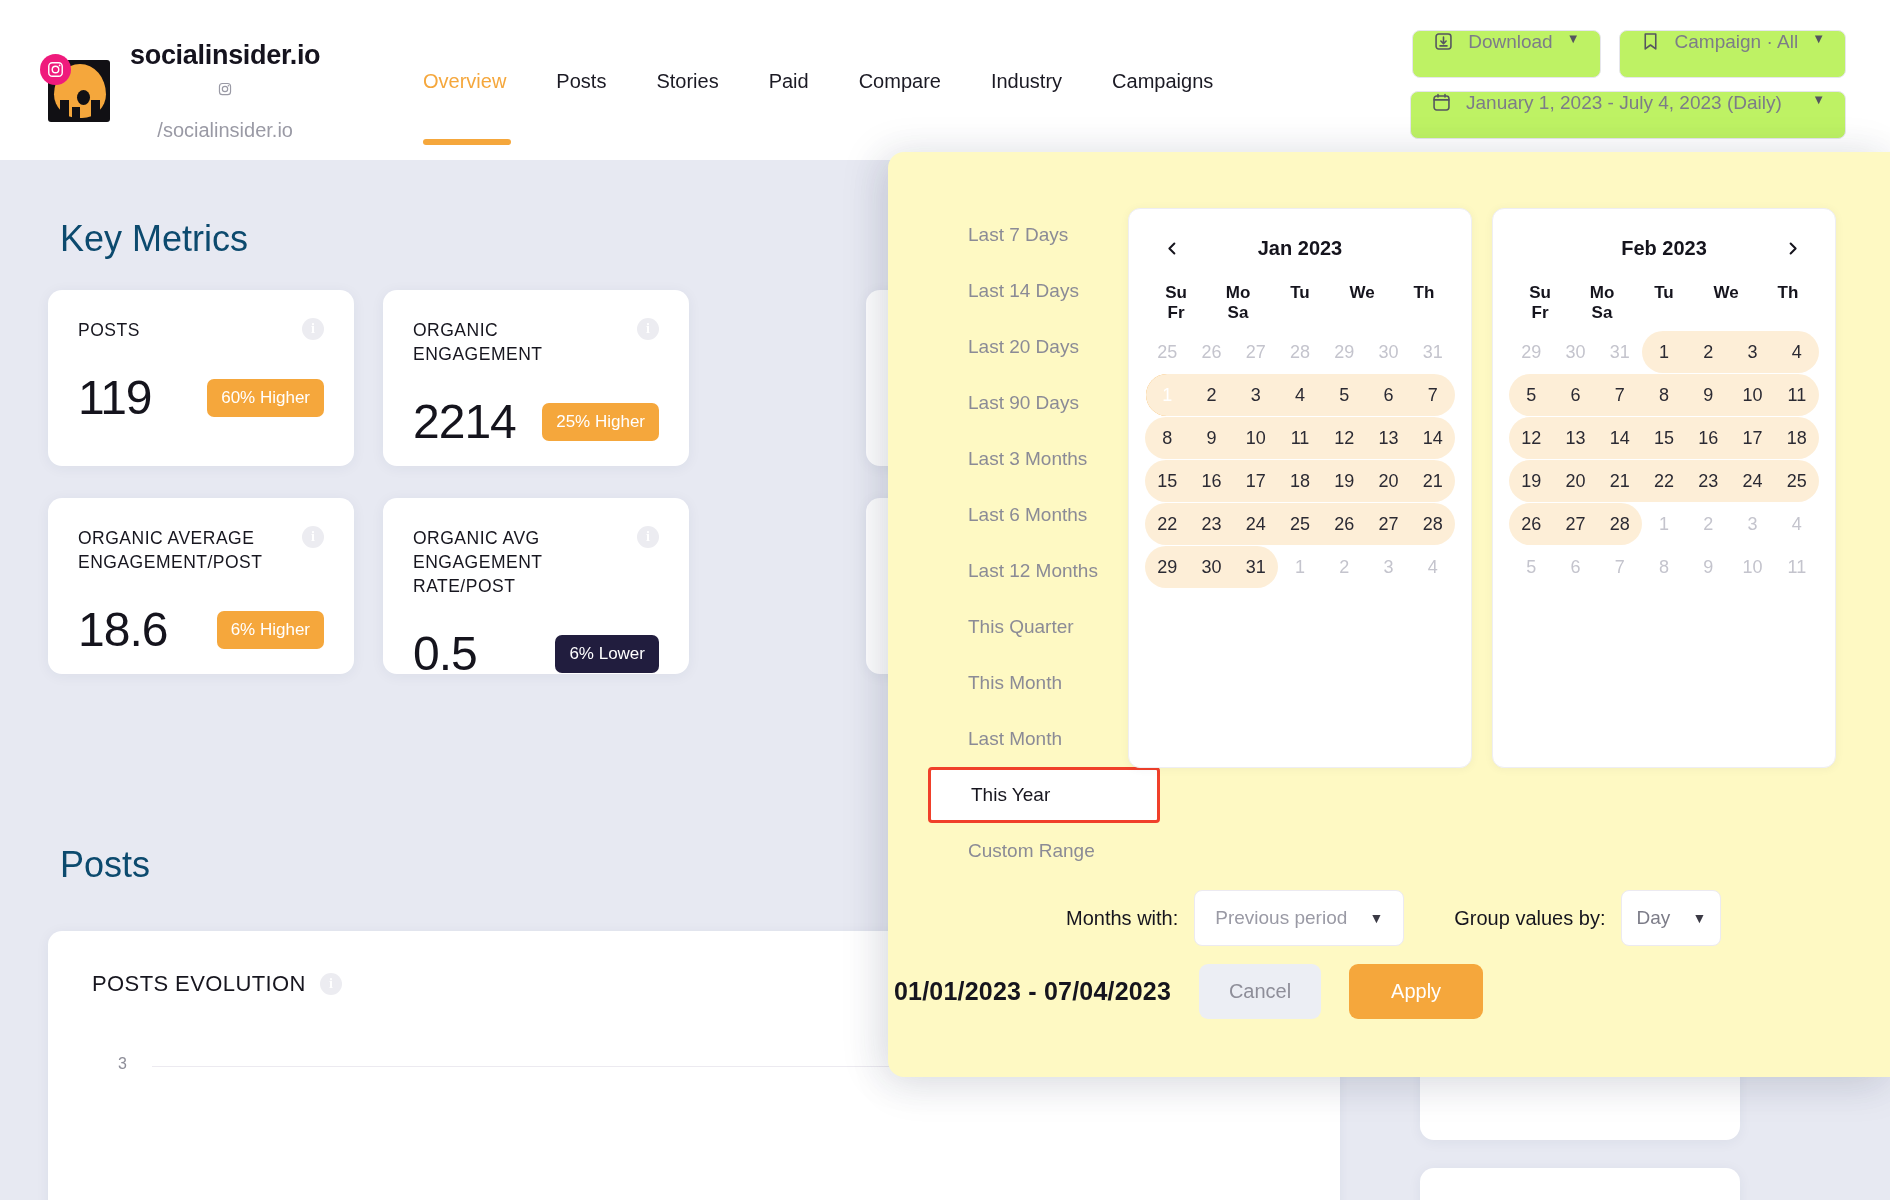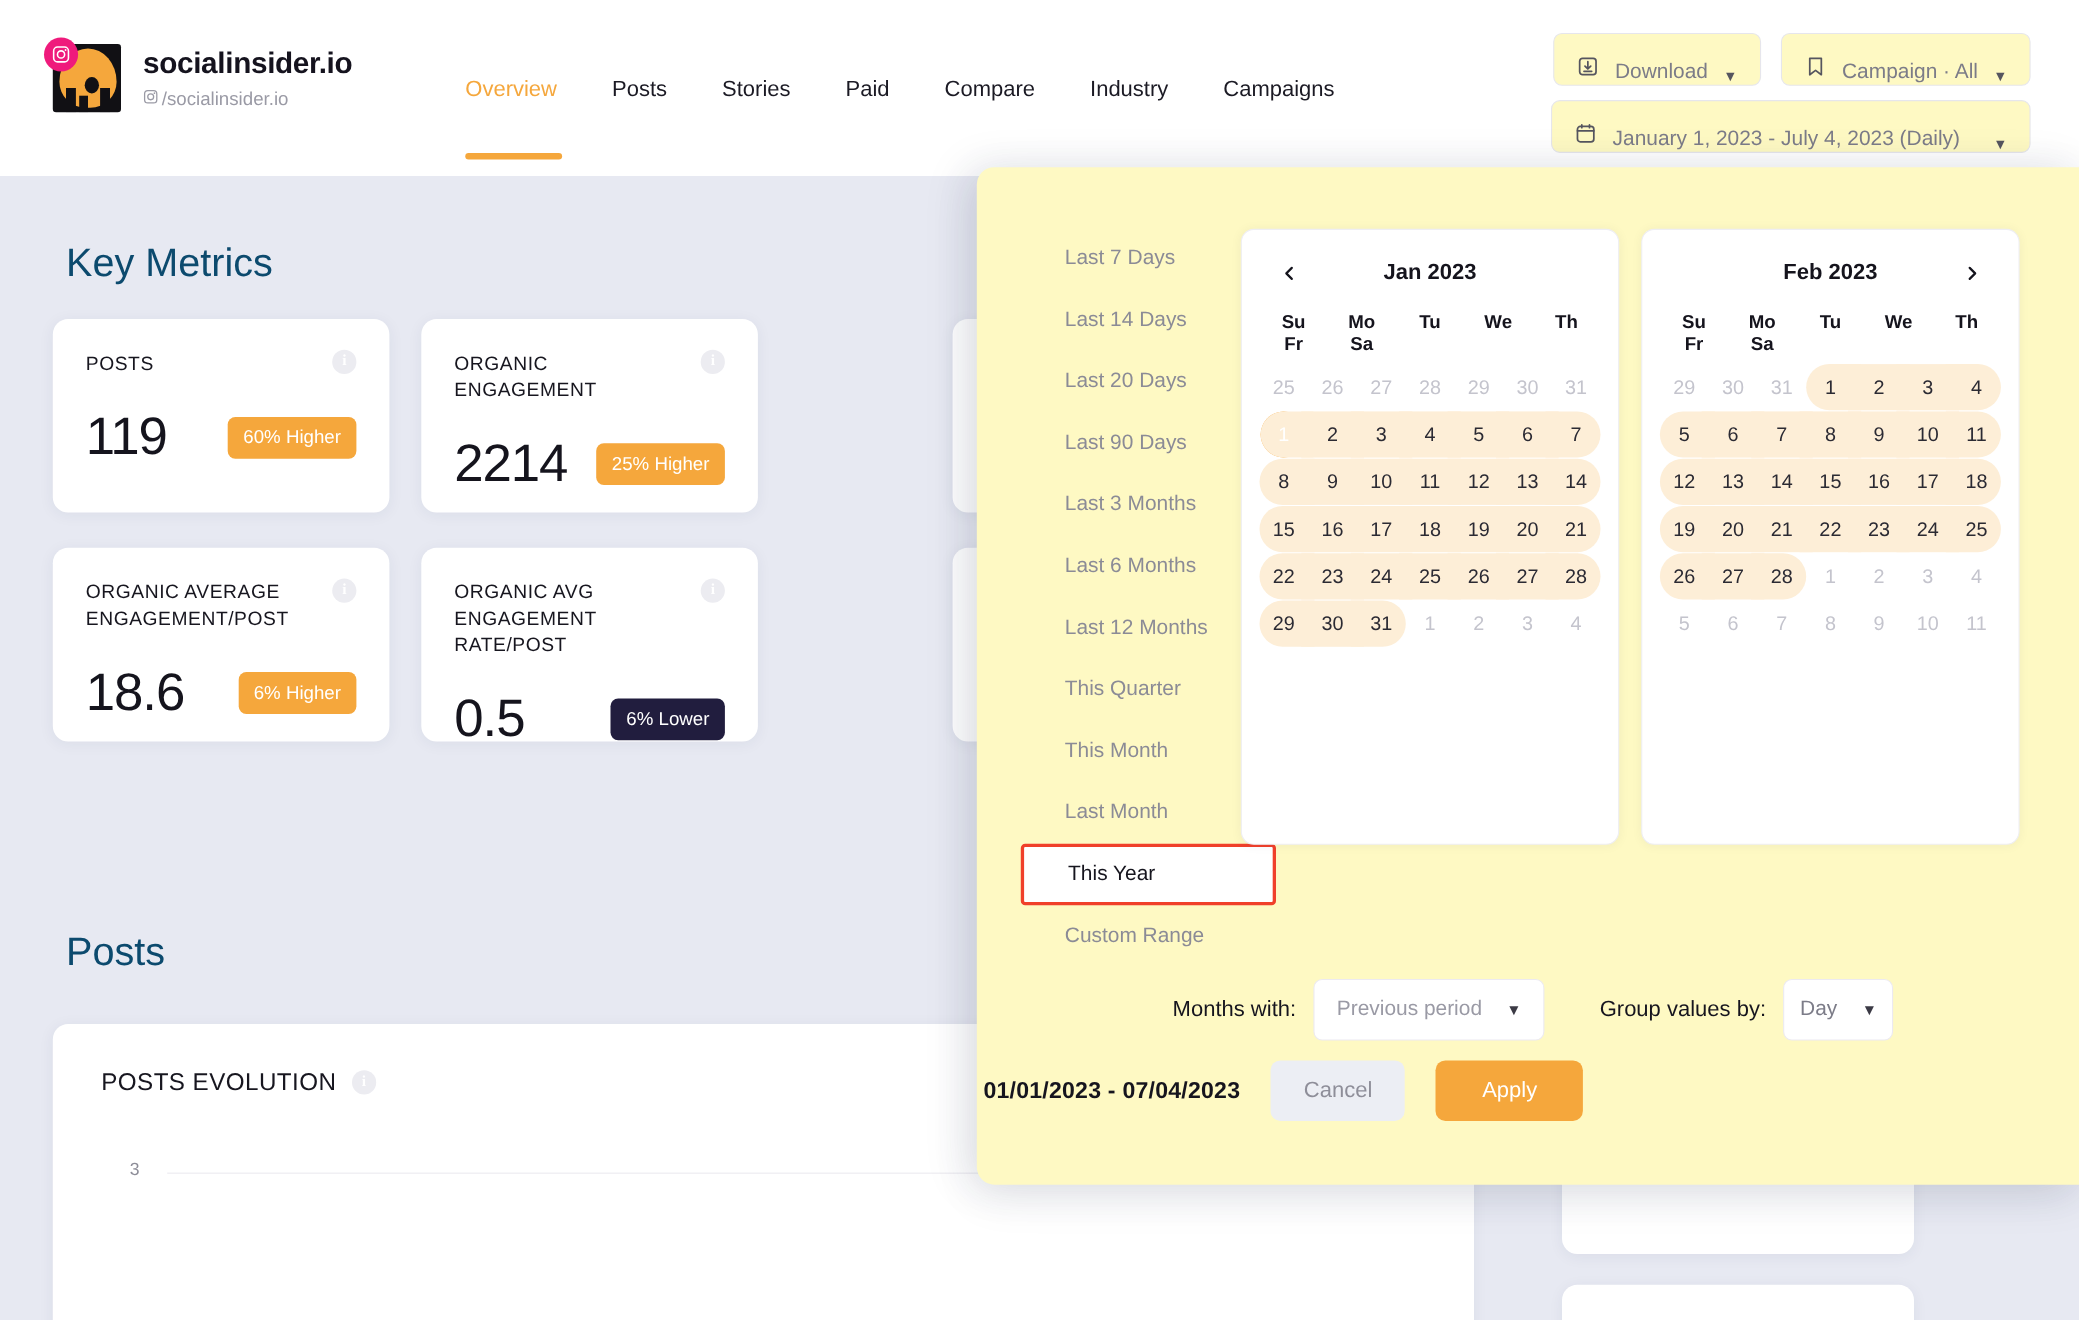--- a/index.html
+++ b/index.html
@@ -32,37 +32,37 @@
   }
   .avatar .leg1 { position: absolute; left: 12px; top: 40px; width: 9px; height: 22px; background: #111014; }
   .avatar .leg2 { position: absolute; left: 24px; top: 47px; width: 8px; height: 15px; background: #111014; }
   .avatar .leg3 { position: absolute; left: 43px; top: 40px; width: 9px; height: 22px; background: #111014; }
   .ig-badge {
     position: absolute; left: -8px; top: -6px; width: 31px; height: 31px;
     border-radius: 50%; background: #ef1a7c; display: flex; align-items: center; justify-content: center;
   }
   .ig-badge svg { width: 17px; height: 17px; }
   .brand-text .name { font-size: 27px; font-weight: 700; color: #15131e; letter-spacing: -0.3px; }
-  .brand-text .handle { font-size: 17px; color: #9a9aa5; margin-top: 7px; display: flex; align-items: center; gap: 3px; }
+  .brand-text .handle { font-size: 20px; color: #9a9aa5; margin-top: 7px; display: flex; align-items: center; gap: 18px; flex-direction: column; }
   .brand-text .handle svg { width: 14px; height: 14px; }
 
   .nav { position: absolute; left: 423px; top: 70px; display: flex; gap: 50px; align-items: flex-start; }
   .nav-item { font-size: 20px; color: #1b1a24; cursor: pointer; position: relative; padding-bottom: 6px; white-space: nowrap; }
   .nav-item.active { color: #f5a73c; }
   .nav-underline {
     position: absolute; left: 0; bottom: -46px; height: 6px; width: 88px;
     background: #f5a73c; border-radius: 3px;
   }
 
   .top-controls { position: absolute; right: 44px; top: 30px; }
   .ctrl-row { display: flex; gap: 18px; justify-content: flex-end; }
   .ctrl {
-    display: flex; align-items: flex-end; gap: 14px;
+    display: flex; align-items: flex-start; gap: 14px;
     border: 1px solid #e6e6ec; border-radius: 8px;
-    height: 48px; padding: 0 20px; background: #fef9c3;
+    height: 48px; padding: 0 20px; background: #bef264;
     font-size: 19px; color: #7c7c88; white-space: nowrap; cursor: pointer;
   }
   .ctrl .caret { font-size: 13px; color: #55555f; }
   .ctrl svg { width: 21px; height: 21px; flex: none; }
   .ctrl-row.second { margin-top: 13px; }
 
   
   .page {
     position: absolute; left: 0; top: 160px; width: 1890px; height: 1040px;
     background: #e7e9f2; z-index: 1;
@@ -163,21 +163,21 @@
   .select-box {
     border: 1px solid #eceaf1; border-radius: 8px; height: 56px;
     display: flex; align-items: center; justify-content: space-between; gap: 22px;
     padding: 0 20px; font-size: 19px; color: #9a9aa5; background: #fff; cursor: pointer;
   }
   .select-box .caret { color: #3b3a45; font-size: 14px; }
   #cmpSelect { width: 210px; }
   #grpSelect { width: 100px; padding: 0 14px; gap: 10px; color: #7c7c88; }
 
   .foot-row { position: absolute; left: 894px; top: 964px; display: flex; align-items: center; gap: 28px; }
-  .range-text { font-size: 21px; font-weight: 700; color: #16151e; letter-spacing: .2px; }
+  .range-text { font-size: 25px; font-weight: 700; color: #16151e; letter-spacing: .2px; }
   .btn {
     border: none; border-radius: 9px; height: 55px; font-size: 20px; cursor: pointer;
     font-family: "Liberation Sans", sans-serif;
   }
   .btn.cancel { width: 122px; background: #eceef4; color: #8e8e99; }
   .btn.apply { width: 134px; background: #f5a73c; color: #fff; }
 </style>
 </head>
 <body>
 

